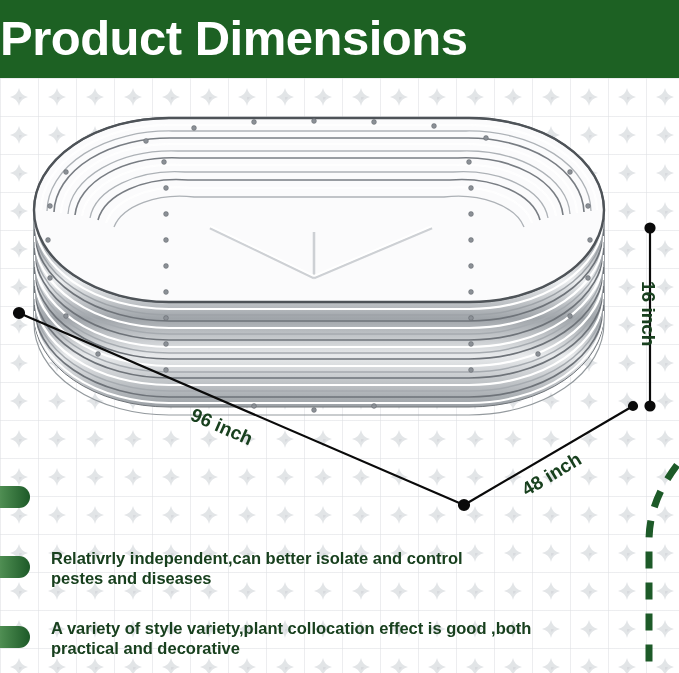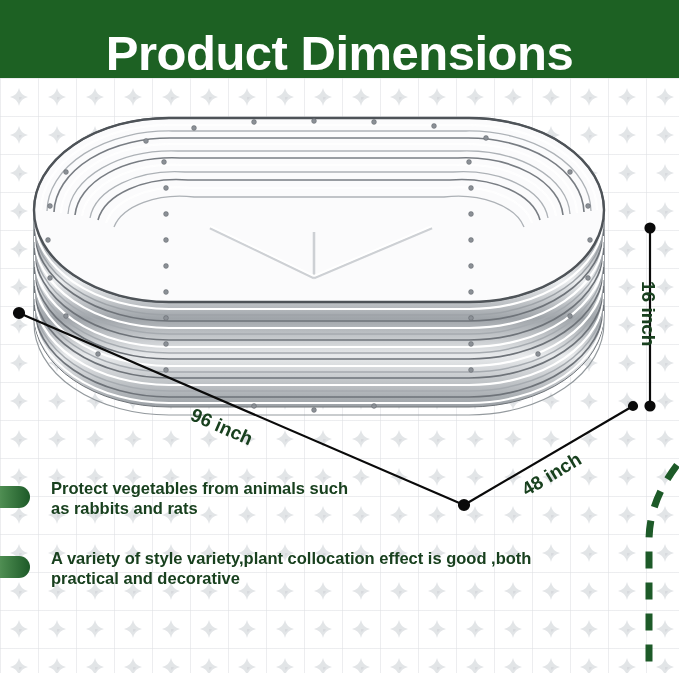--- a/index.html
+++ b/index.html
@@ -44,25 +44,25 @@
   
   #header-banner {
     position: absolute;
     left: 0; top: 0;
     width: 679px;
     height: 78px;
     background: #1d6123;
   }
   #header-title {
     position: absolute;
-    left: 0; top: 17px;
+    left: 0; top: 2px;
     width: 679px;
     height: 78px;
     line-height: 72px;
-    text-align: center;
+    text-align: left;
     color: #ffffff;
     font-family: "Liberation Sans", sans-serif;
     font-weight: bold;
     font-size: 49px;
     letter-spacing: -0.5px;
     white-space: nowrap;
   }
 
   
   #product-illustration {
@@ -327,22 +327,25 @@
     </g>
   </svg>
 
   <div class="dim-label" id="dim-label-length">96 inch</div>
   <div class="dim-label" id="dim-label-width">48 inch</div>
   <div class="dim-label" id="dim-label-height">16 inch</div>
 
   <div id="features">
     <div class="feature-row">
       <div class="feature-bullet"></div>
-      <div class="feature-text">Protect vegetables from animals such
-as rabbits and rats</div>
+    </div>
+    <div class="feature-row">
+      <div class="feature-bullet"></div>
+      <div class="feature-text">Relativrly independent,can better isolate and control
+pestes and diseases</div>
     </div>
     <div class="feature-row">
       <div class="feature-bullet"></div>
       <div class="feature-text">A variety of style variety,plant collocation effect  is good ,both
 practical and decorative</div>
     </div>
   </div>
 
   <svg id="decor-arc" viewBox="0 0 60 218" xmlns="http://www.w3.org/2000/svg">
     <path d="M58,10 C40,34 30,58 30,86 L30,214" fill="none" stroke="#1d5a28" stroke-width="7" stroke-dasharray="17 14" stroke-linecap="butt"></path>

